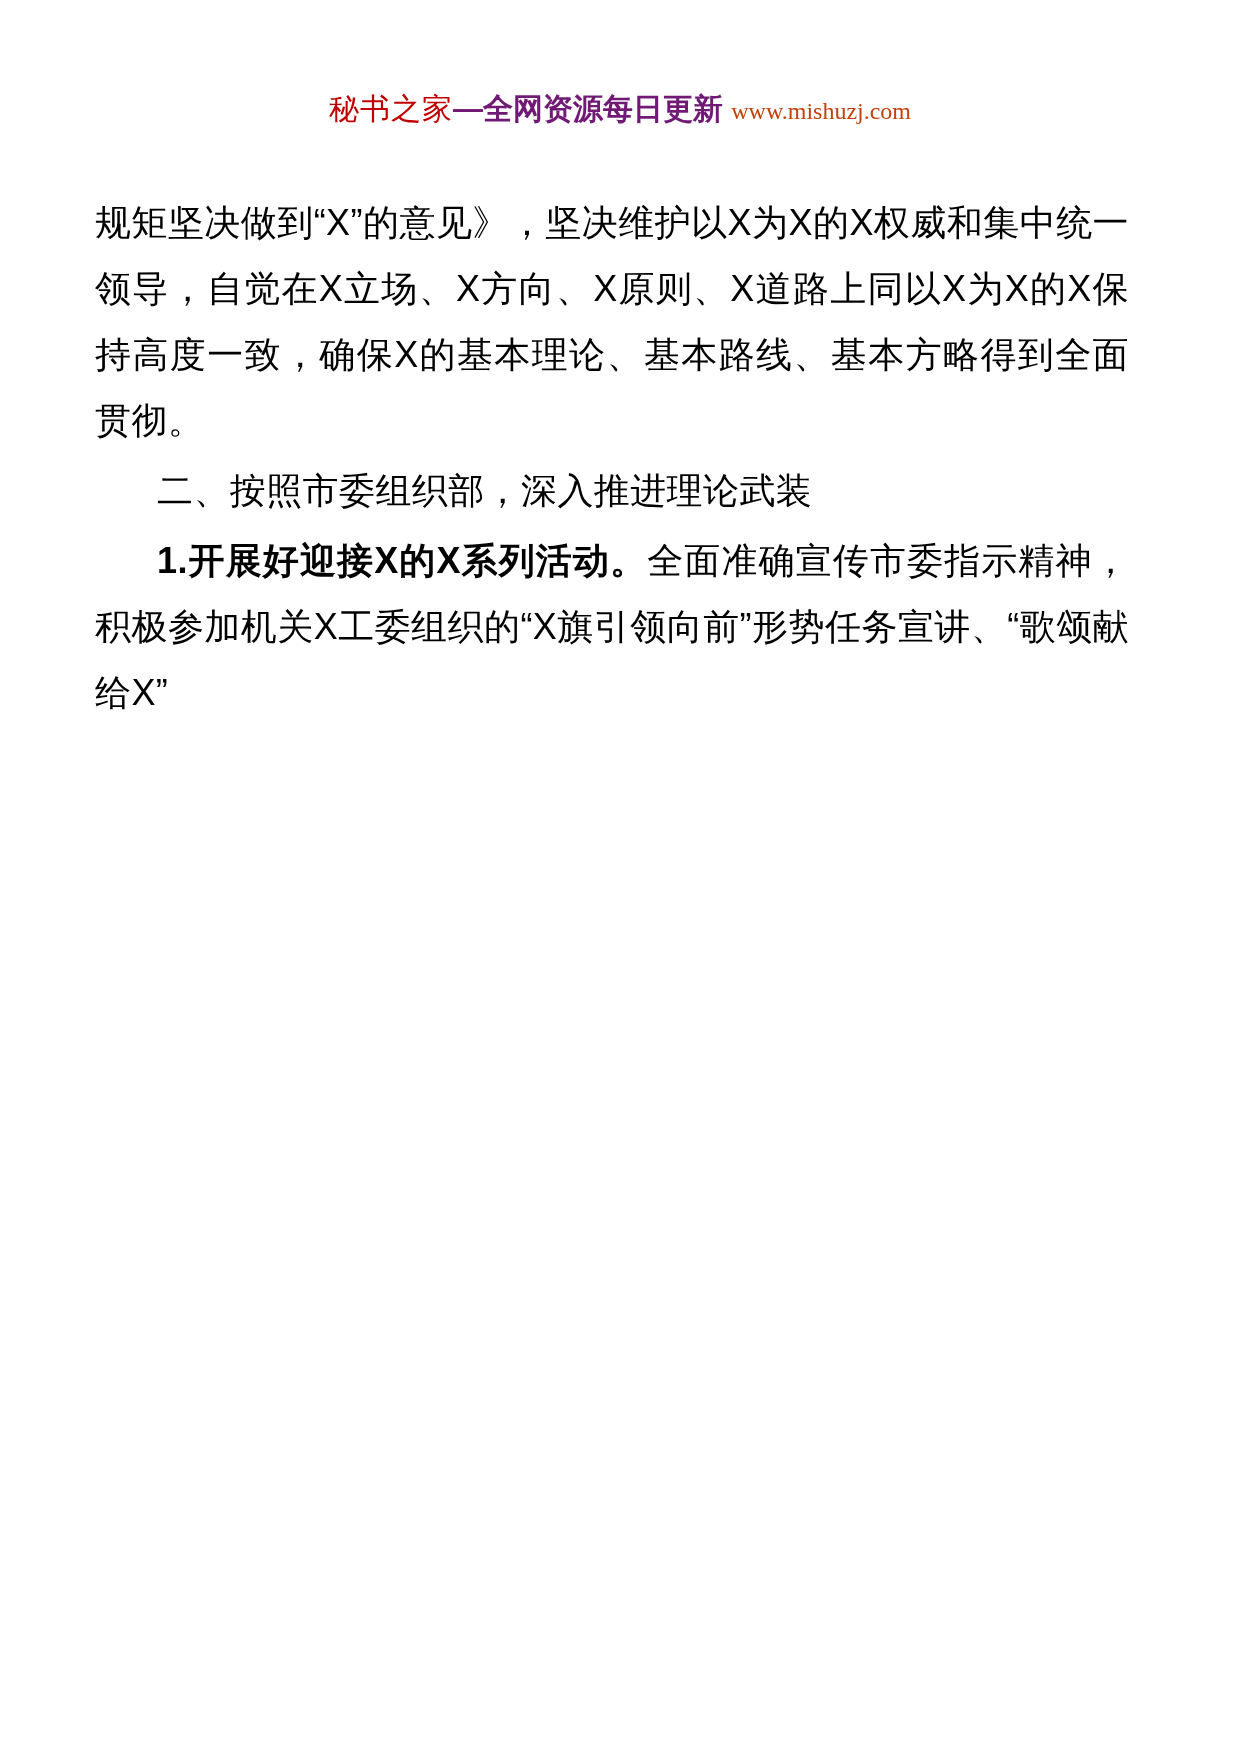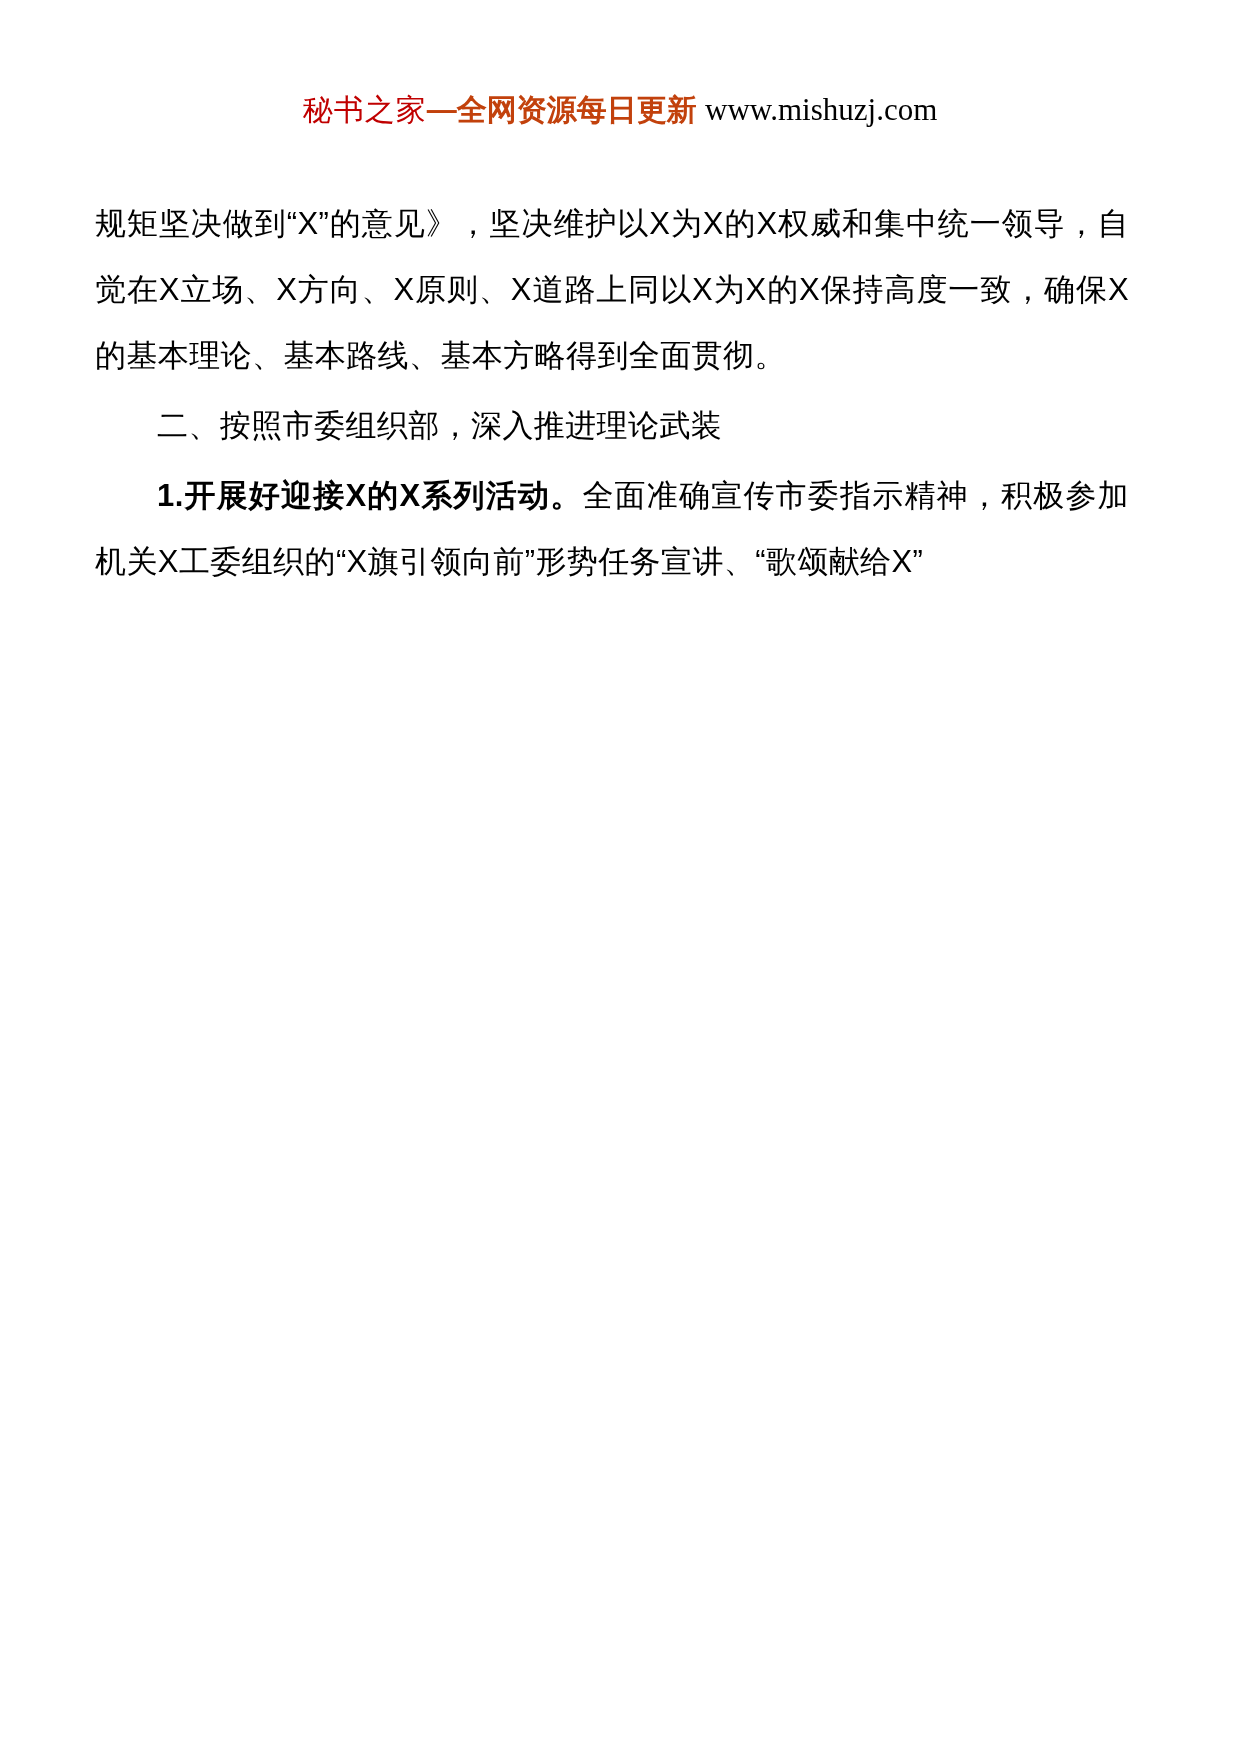--- a/index.html
+++ b/index.html
@@ -29,36 +29,36 @@
     font-size: 30px;
     line-height: 1.4;
     white-space: nowrap;
   }
   .header .brand {
     color: #c00000;
     font-weight: normal;
     letter-spacing: 1px;
   }
   .header .tagline {
-    color: #c2410c;
+    color: #701a75;
     font-weight: bold;
   }
   .header .url {
-    color: #000000;
+    color: #c2410c;
     font-weight: normal;
     font-family: "Liberation Serif", serif;
-    font-size: 31px;
+    font-size: 24px;
   }
   .body-area {
     margin: 60px 95px 0 95px;
     width: 1050px;
   }
   p.para {
     margin: 0 16px 4px 0;
-    font-size: 31px;
+    font-size: 36px;
     line-height: 66px;
     text-align: justify;
     text-justify: inter-ideograph;
     letter-spacing: 0.4px;
     font-family: "Liberation Sans", sans-serif;
   }
   p.indent {
     text-indent: 62px;
   }
   .bold {

